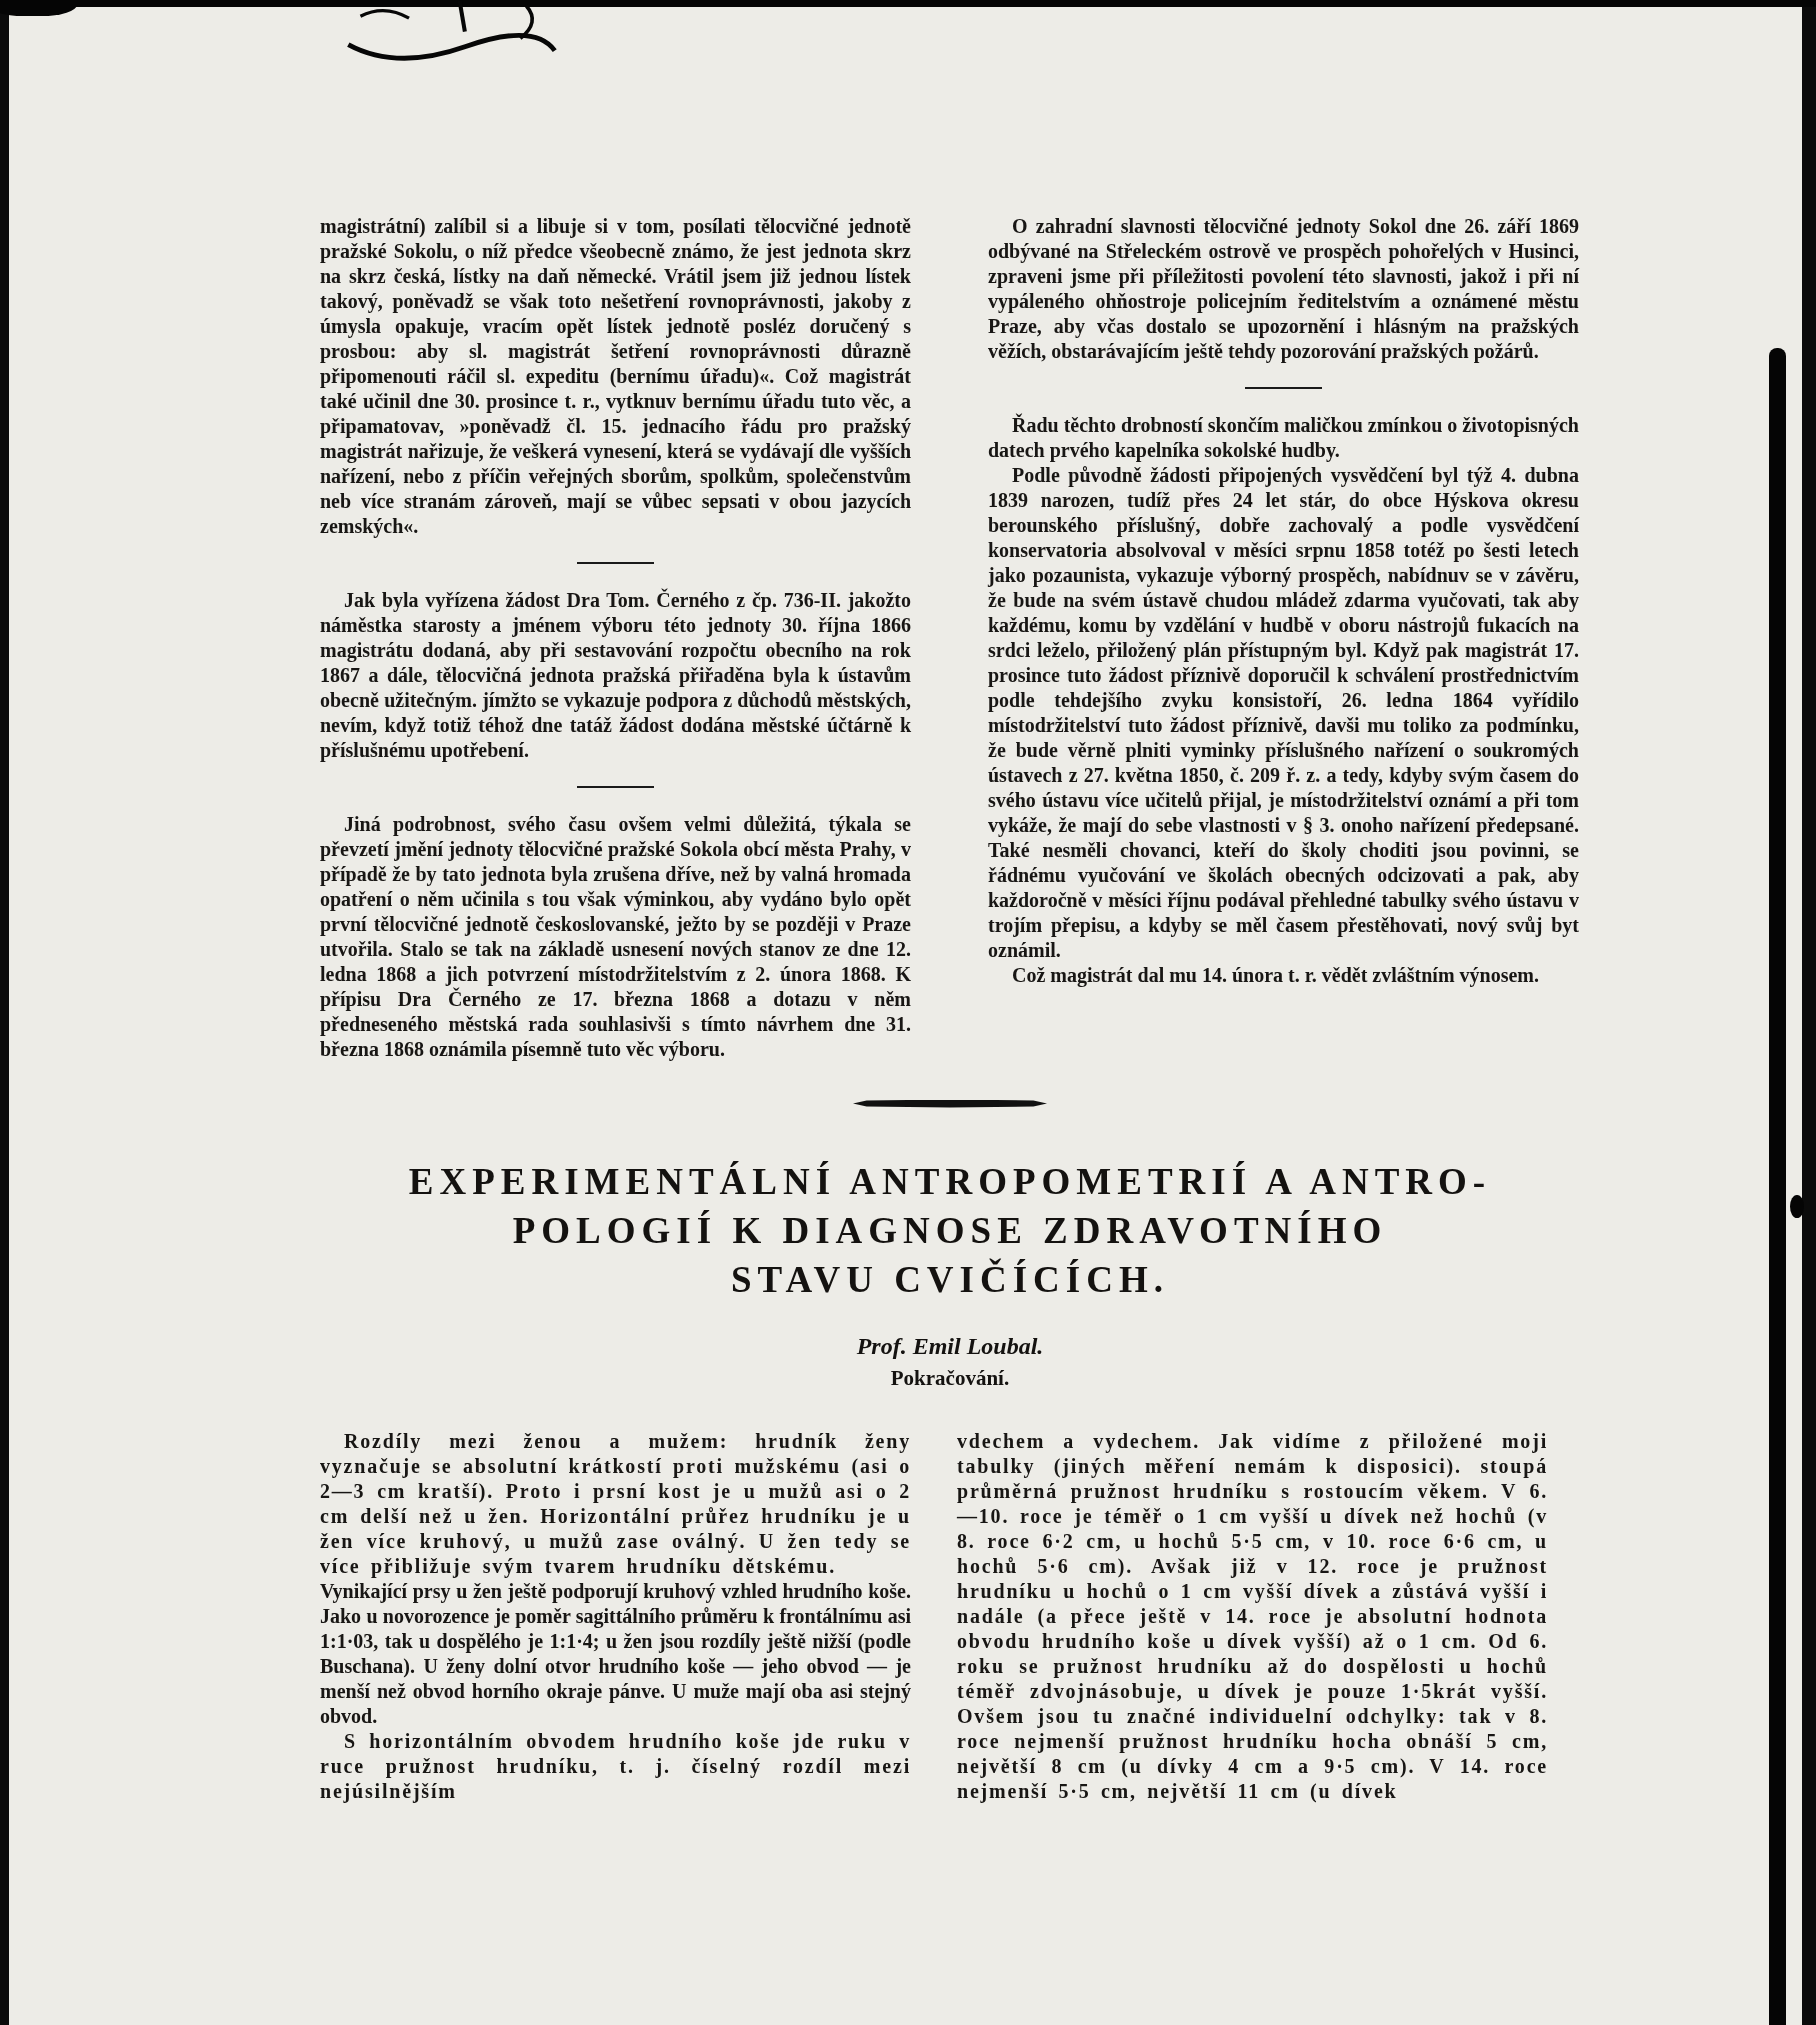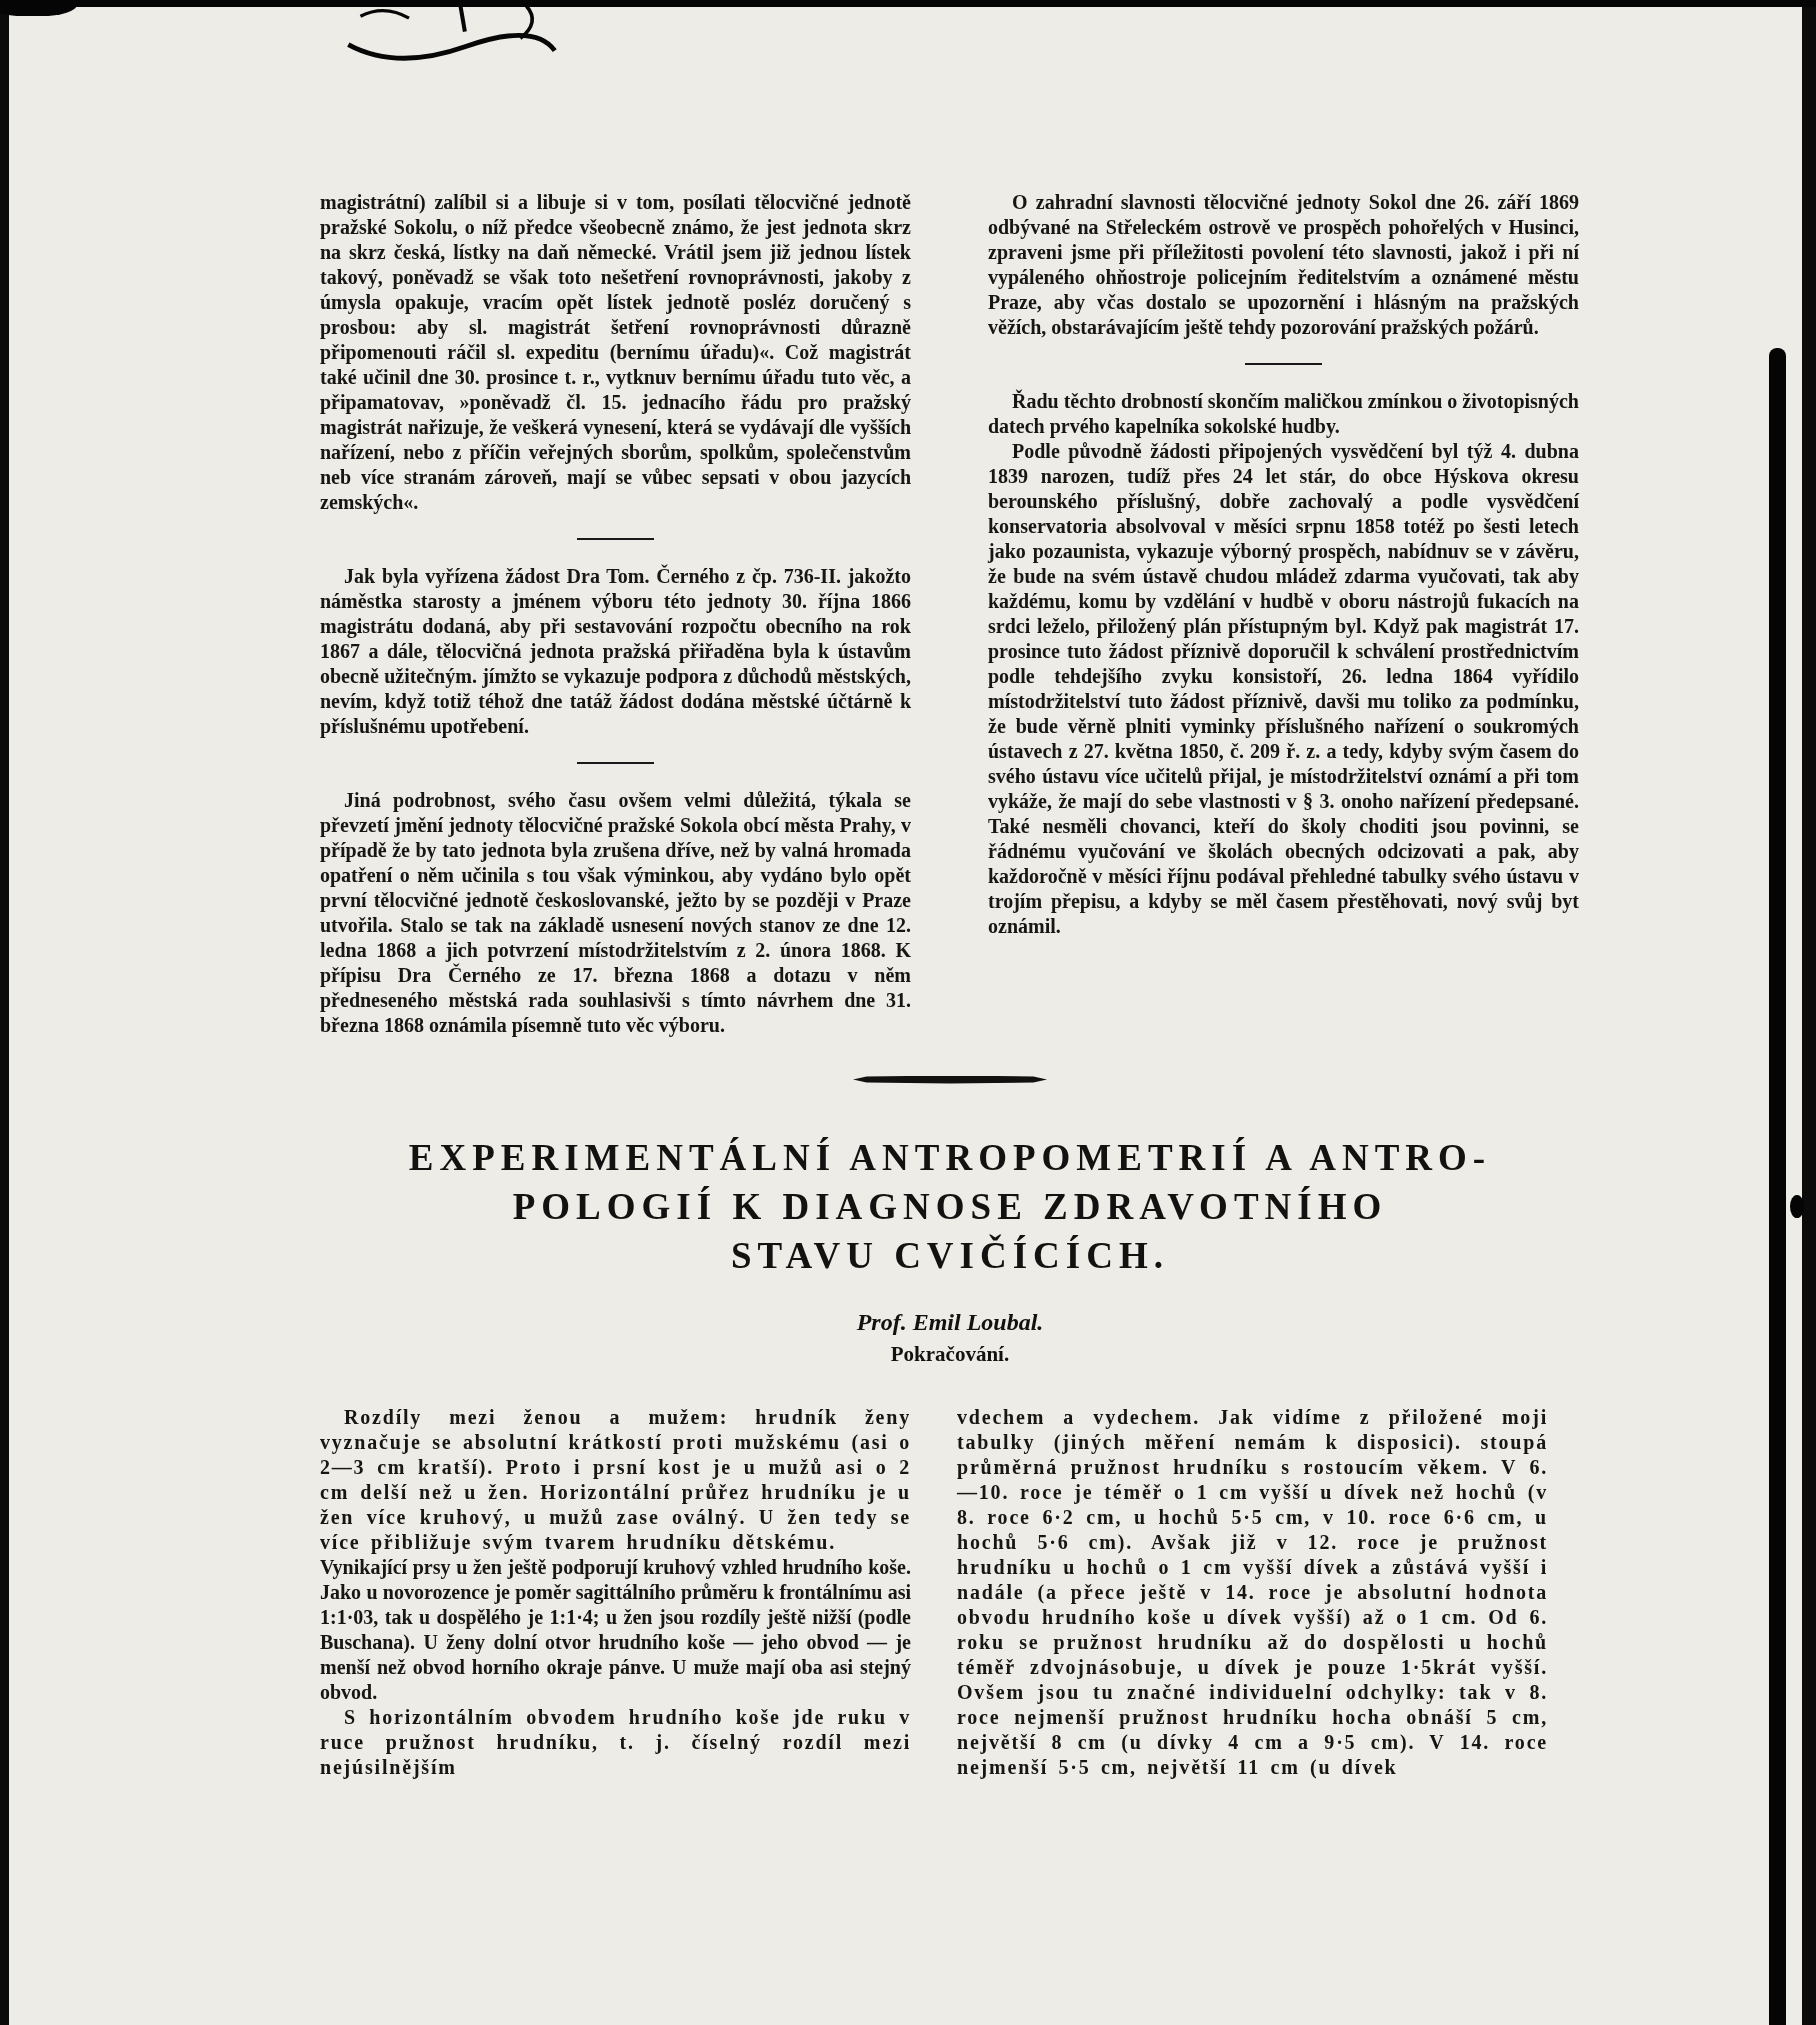--- a/index.html
+++ b/index.html
@@ -15,21 +15,21 @@
     left:9px; top:6.5px;
     width:1793px; height:2345px;
     background:#edece7;
     overflow:hidden;
   }
   .content {
     margin-left:311px;
     width:1260px;
     padding-top:183px;
   }
-  .columns { display:flex; gap:77px; }
+  .columns { display:flex; gap:77px;margin-top:24px; }
   .col { width:591px; }
   p.body-par {
     font-size:20px;
     line-height:25px;
     text-align:justify;
     margin:0;
     color:#181614;
     font-weight:bold;
     text-indent:24px;
   }
@@ -86,20 +86,21 @@
         <div class="rule-short"></div>
         <p class="body-par">Jak byla vyřízena žádost Dra Tom. Černého z čp. 736-II. jakožto náměstka starosty a jménem výboru této jednoty 30. října 1866 magistrátu dodaná, aby při sestavování rozpočtu obecního na rok 1867 a dále, tělocvičná jednota pražská přiřaděna byla k ústavům obecně užitečným. jímžto se vykazuje podpora z důchodů městských, nevím, když totiž téhož dne tatáž žádost dodána městské účtárně k příslušnému upotřebení.</p>
         <div class="rule-short"></div>
         <p class="body-par">Jiná podrobnost, svého času ovšem velmi důležitá, týkala se převzetí jmění jednoty tělocvičné pražské Sokola obcí města Prahy, v případě že by tato jednota byla zrušena dříve, než by valná hromada opatření o něm učinila s tou však výminkou, aby vydáno bylo opět první tělocvičné jednotě českoslovanské, ježto by se později v Praze utvořila. Stalo se tak na základě usnesení nových stanov ze dne 12. ledna 1868 a jich potvrzení místodržitelstvím z 2. února 1868. K přípisu Dra Černého ze 17. března 1868 a dotazu v něm předneseného městská rada souhlasivši s tímto návrhem dne 31. března 1868 oznámila písemně tuto věc výboru.</p>
       </div>
       <div class="col">
         <p class="body-par">O zahradní slavnosti tělocvičné jednoty Sokol dne 26. září 1869 odbývané na Střeleckém ostrově ve prospěch pohořelých v Husinci, zpraveni jsme při příležitosti povolení této slavnosti, jakož i při ní vypáleného ohňostroje policejním ředitelstvím a oznámené městu Praze, aby včas dostalo se upozornění i hlásným na pražských věžích, obstarávajícím ještě tehdy pozorování pražských požárů.</p>
         <div class="rule-short"></div>
         <p class="body-par">Řadu těchto drobností skončím maličkou zmínkou o životopisných datech prvého kapelníka sokolské hudby.</p>
         <p class="body-par">Podle původně žádosti připojených vysvědčení byl týž 4. dubna 1839 narozen, tudíž přes 24 let stár, do obce Hýskova okresu berounského příslušný, dobře zachovalý a podle vysvědčení konservatoria absolvoval v měsíci srpnu 1858 totéž po šesti letech jako pozaunista, vykazuje výborný prospěch, nabídnuv se v závěru, že bude na svém ústavě chudou mládež zdarma vyučovati, tak aby každému, komu by vzdělání v hudbě v oboru nástrojů fukacích na srdci leželo, přiložený plán přístupným byl. Když pak magistrát 17. prosince tuto žádost příznivě doporučil k schválení prostřednictvím podle tehdejšího zvyku konsistoří, 26. ledna 1864 vyřídilo místodržitelství tuto žádost příznivě, davši mu toliko za podmínku, že bude věrně plniti vyminky příslušného nařízení o soukromých ústavech z 27. května 1850, č. 209 ř. z. a tedy, kdyby svým časem do svého ústavu více učitelů přijal, je místodržitelství oznámí a při tom vykáže, že mají do sebe vlastnosti v § 3. onoho nařízení předepsané. Také nesměli chovanci, kteří do školy choditi jsou povinni, se řádnému vyučování ve školách obecných odcizovati a pak, aby každoročně v měsíci říjnu podával přehledné tabulky svého ústavu v trojím přepisu, a kdyby se měl časem přestěhovati, nový svůj byt oznámil.</p>
+        <p class="body-par">Což magistrát dal mu 14. února t. r. vědět zvláštním výnosem.</p>
       </div>
     </div>
 
     <div class="rule-thick"></div>
 
     <div class="article-head">
       <h1 class="title-line">EXPERIMENTÁLNÍ ANTROPOMETRIÍ A ANTRO-</h1>
       <h1 class="title-line">POLOGIÍ K DIAGNOSE ZDRAVOTNÍHO</h1>
       <h1 class="title-line">STAVU CVIČÍCÍCH.</h1>
       <div class="author">Prof. Emil Loubal.</div>

